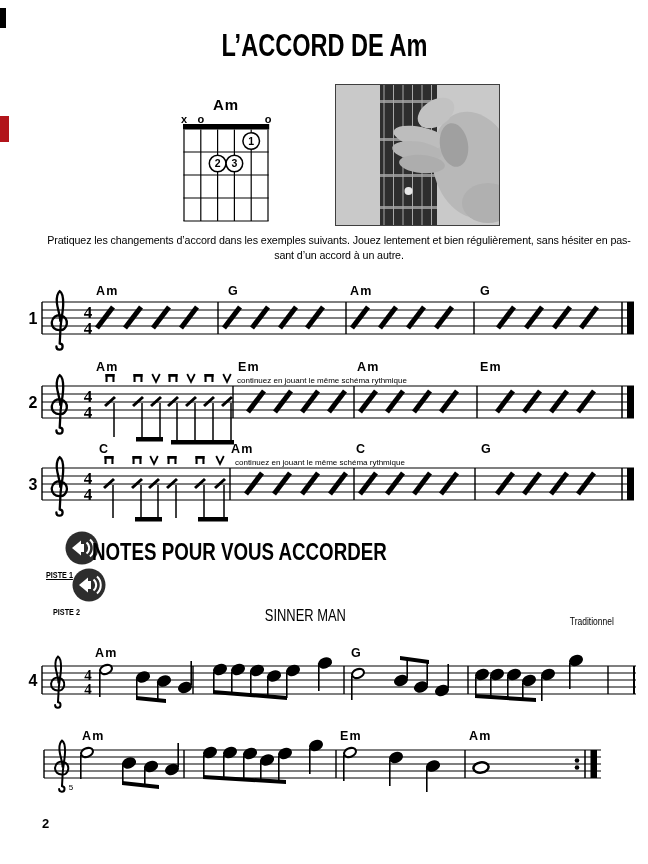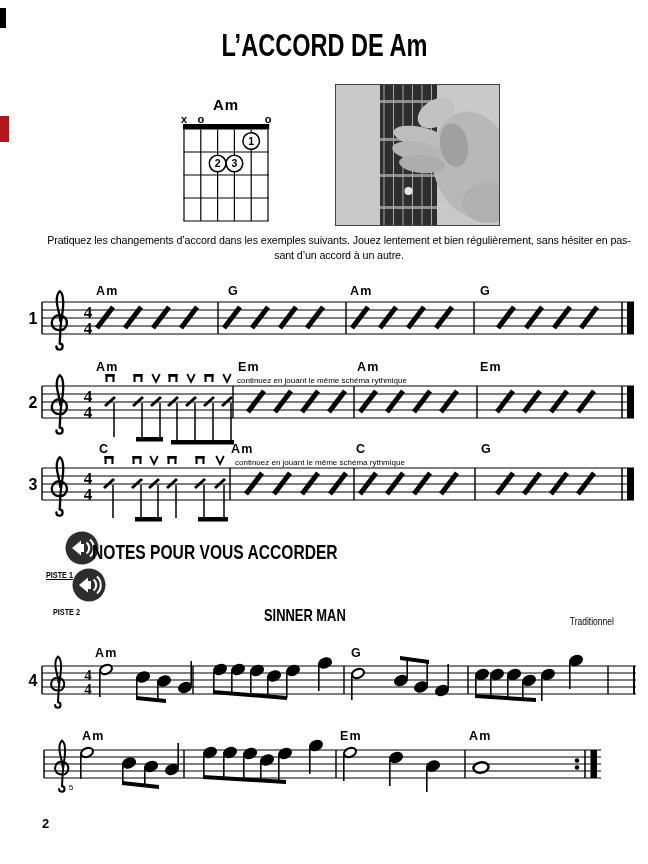--- a/index.html
+++ b/index.html
@@ -12,22 +12,22 @@
               font-size:31px;line-height:33px;letter-spacing:0;}
   .intro{top:233px;left:45px;width:588px;font-size:10.7px;line-height:14.5px;
          white-space:pre-line;margin:0;letter-spacing:-0.1px;text-align:center;}
   .photo-frame{left:335px;top:84px;width:163px;height:140px;background:#c9c9c9;
                border:1px solid #3f3f3f;}
   .track-block{width:72px;text-align:center;}
   .track-label{display:block;font-weight:bold;font-size:8.5px;letter-spacing:0;
                transform:scaleX(0.85);transform-origin:0 50%;text-align:left;}
   .t1{left:46px;top:530px;text-decoration:underline;}
   .t2{left:53px;top:567px;}
-  .heading{left:92px;top:541px;font-weight:bold;font-size:20px;line-height:22px;white-space:nowrap;}
-  .songtitle{top:606px;left:0;width:610px;text-align:center;font-weight:bold;
+  .heading{left:92px;top:541px;font-weight:bold;font-size:24px;line-height:22px;white-space:nowrap;}
+  .songtitle{top:606px;left:0;width:610px;text-align:center;font-weight:normal;
              font-size:17px;line-height:19px;}
   .credit{top:616px;right:34px;font-size:10px;transform:scaleX(0.85);transform-origin:100% 50%;}
   .pageno{left:42px;top:816px;font-weight:bold;font-size:13px;}
   .edgeb{left:0;top:8px;width:6px;height:20px;background:#000;}
   .edger{left:0;top:116px;width:9px;height:26px;}
   svg text{fill:#000;}
   .chord{font-family:"Liberation Sans",sans-serif;font-weight:bold;font-size:12.5px;letter-spacing:1.2px;}
   .ts8{font-family:"Liberation Serif",serif;font-weight:bold;font-size:17px;}
   .ts7{font-family:"Liberation Serif",serif;font-weight:bold;font-size:15px;}
   .snum{font-family:"Liberation Sans",sans-serif;font-weight:bold;font-size:16px;}

